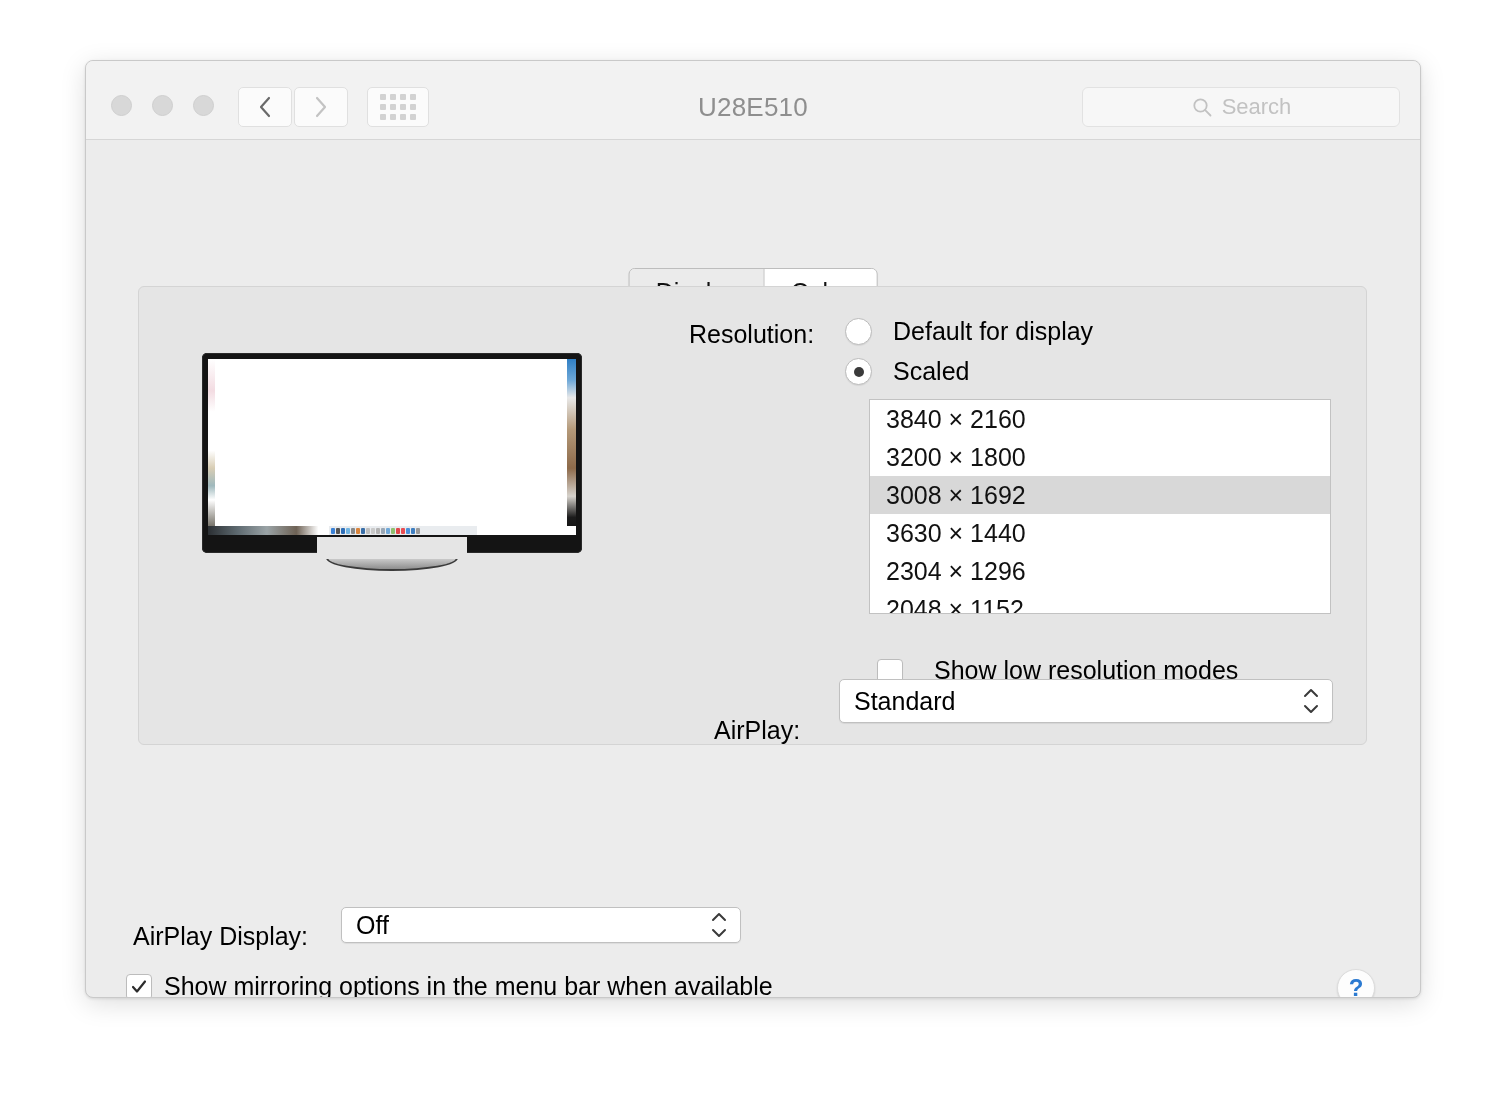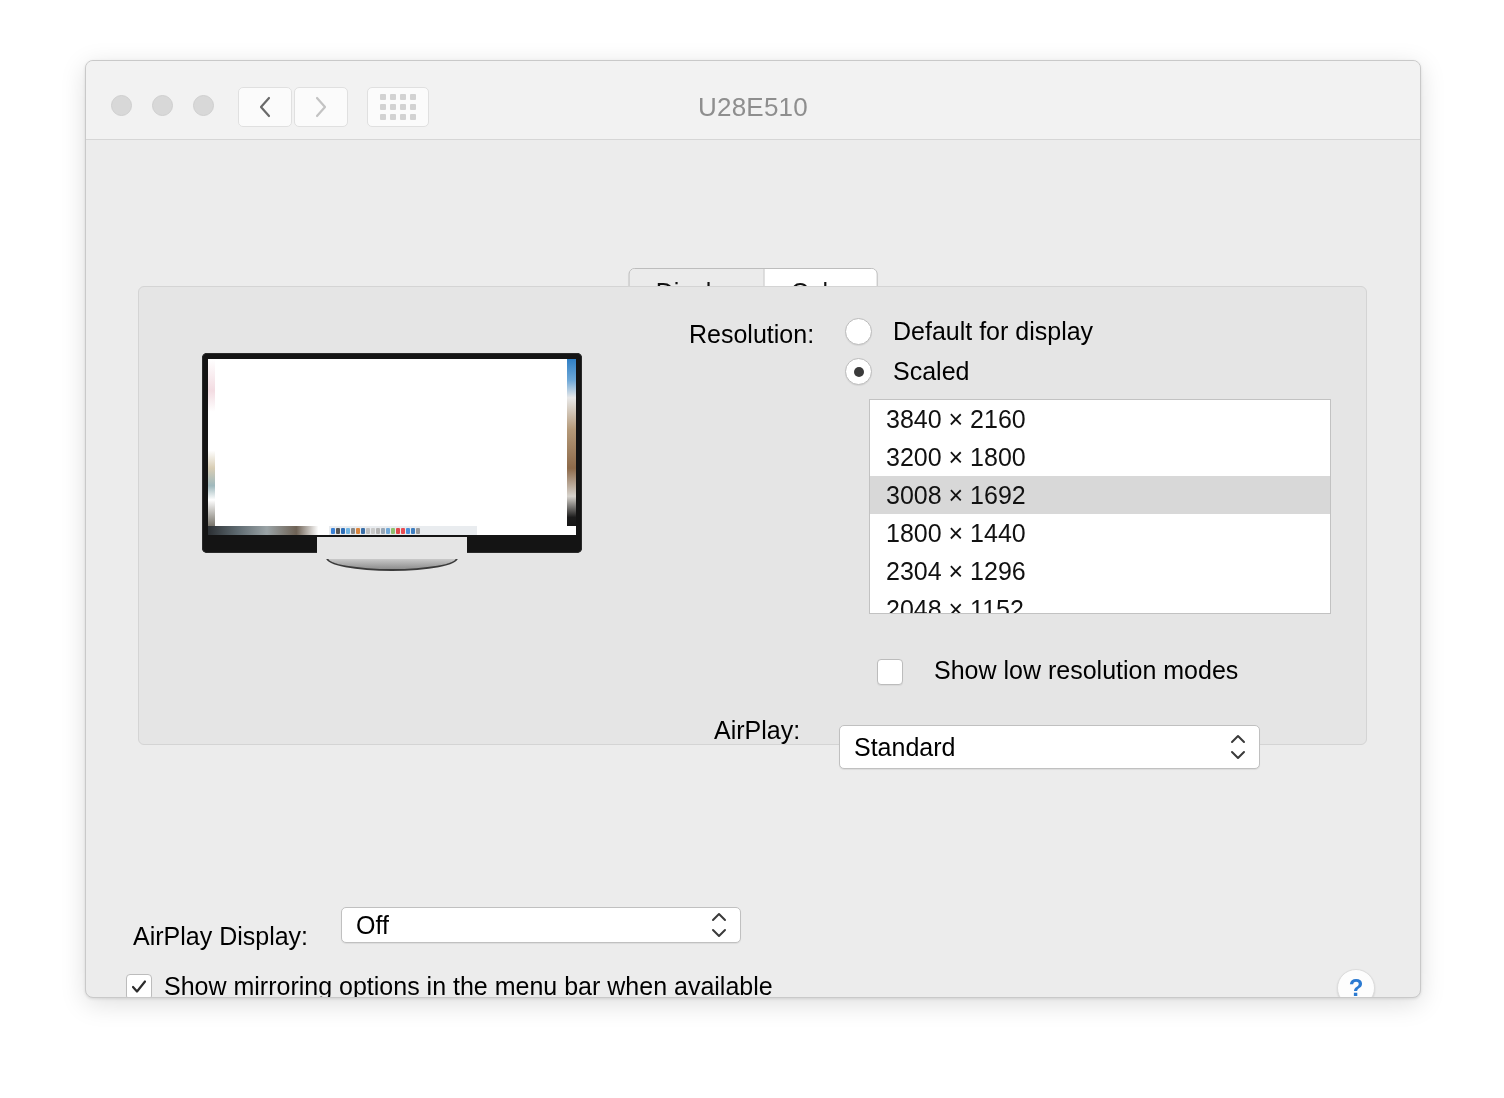--- a/index.html
+++ b/index.html
@@ -193,21 +193,21 @@
     box-shadow: 0 1px 1px rgba(0,0,0,0.07);
     display: flex; align-items: center;
     font-size: 25px; color: #000;
     padding-left: 14px;
     position: relative;
   }
   .popup .steppers {
     position: absolute; right: 12px; top: 50%; transform: translateY(-50%);
     display: flex; flex-direction: column; gap: 4px;
   }
-  .rot-popup { position: absolute; left: 700px; top: 438px; width: 421px; height: 44px; }
+  .rot-popup { position: absolute; left: 700px; top: 392px; width: 494px; height: 44px; }
 
   
   .airplay-label { position: absolute; left: 47px; top: 782px; font-size: 25px; color: #000; }
   .airplay-popup { position: absolute; left: 255px; top: 767px; width: 400px; height: 36px; }
 
   .mirror-row {
     position: absolute; left: 40px; top: 832px;
     display: flex; align-items: center; gap: 12px;
   }
   .mirror-row .lbl { font-size: 25px; color: #000; }
@@ -260,20 +260,27 @@
           <i></i>
         <i></i>
           <i></i>
           <i></i>
           <i></i>
       </span>
     </div>
 
     <div class="wtitle">U28E510</div>
 
+    <div class="searchfield">
+      <svg width="22" height="22" viewBox="0 0 22 22">
+        <circle cx="9.5" cy="9.5" r="6.2" fill="none" stroke="#c2c2c2" stroke-width="1.8"></circle>
+        <line x1="14.2" y1="14.2" x2="19.5" y2="19.5" stroke="#c2c2c2" stroke-width="1.8" stroke-linecap="round"></line>
+      </svg>
+      <span class="ph">Search</span>
+    </div>
   </div>
 
   <div class="body">
 
     <div class="tabs">
       <div class="tab inactive">Display</div>
       <div class="tab">Color</div>
     </div>
 
     <div class="panel">
@@ -321,21 +328,21 @@
         <span class="radio">
             <span class="dot"></span>
           </span>
         <span class="lbl">Scaled</span>
       </div>
 
       <div class="reslist">
         <div class="resitem">3840 × 2160</div>
         <div class="resitem">3200 × 1800</div>
         <div class="resitem selected">3008 × 1692</div>
-        <div class="resitem">1800 × 1440</div>
+        <div class="resitem">3630 × 1440</div>
         <div class="resitem">2304 × 1296</div>
         <div class="resitem">2048 × 1152</div>
       </div>
 
       <div class="lowres-row">
         <span class="cbox">
           
         </span>
         <span class="lbl">Show low resolution modes</span>
       </div>

